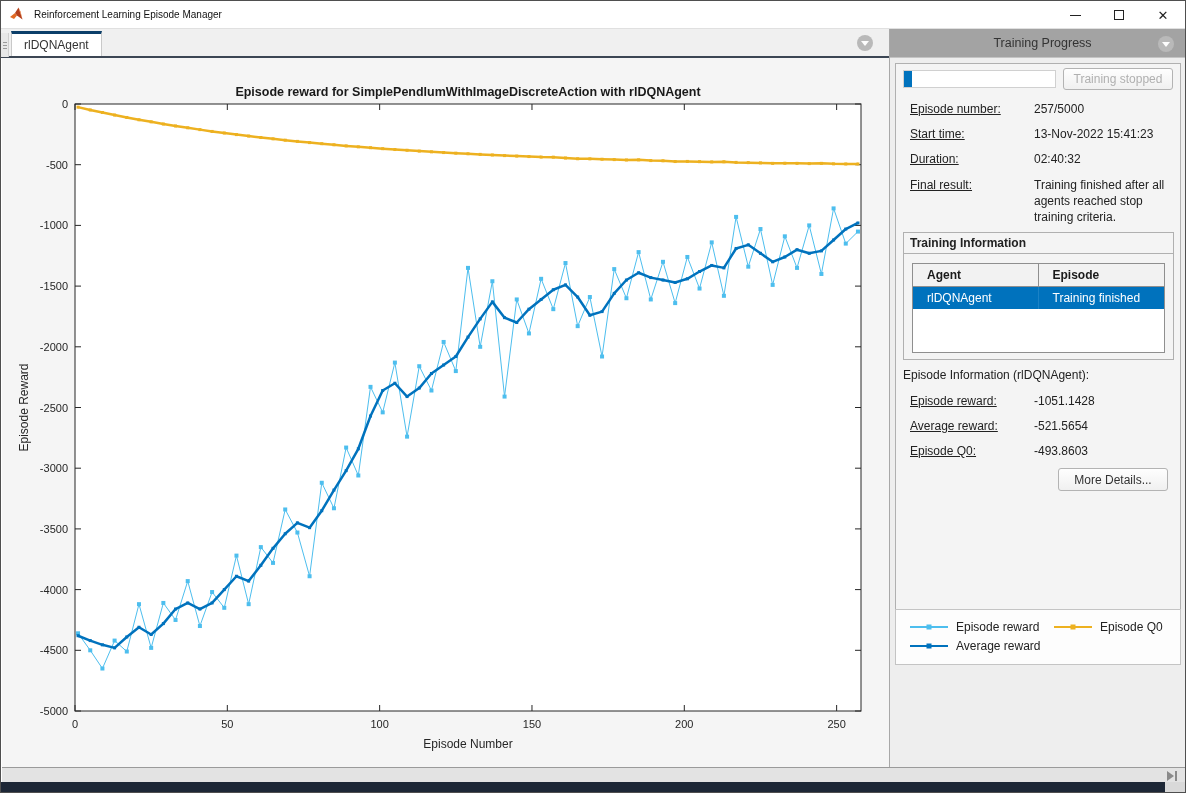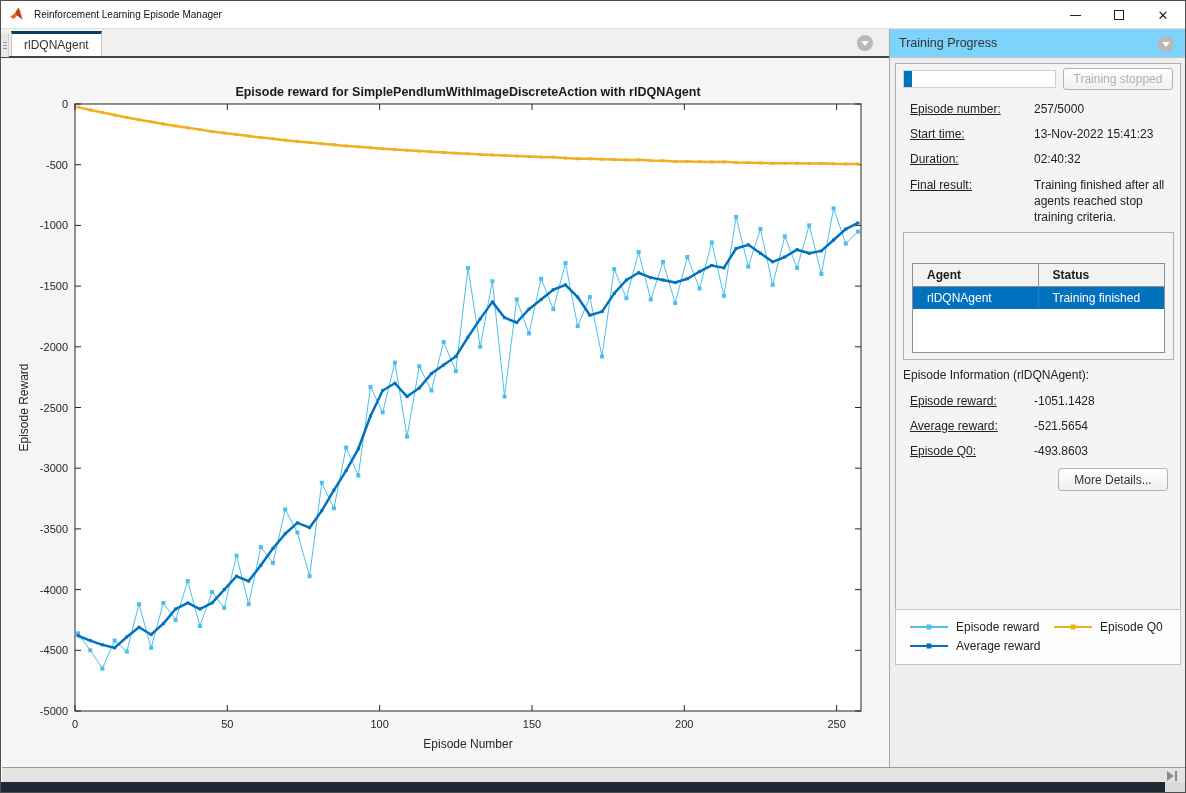--- a/index.html
+++ b/index.html
@@ -28,21 +28,21 @@
   .tabbar .collapse-circle{left:856px;top:6px;}
   
   .chart-panel{position:absolute;left:1px;top:57px;width:887px;height:709px;background:#f5f5f5;}
   .chart-panel svg{display:block;}
   text.tick{font-size:11px;fill:#262626;font-family:"Liberation Sans",sans-serif;}
   text.chart-title{font-size:12.5px;font-weight:bold;fill:#1a1a1a;font-family:"Liberation Sans",sans-serif;}
   text.axis-label{font-size:12px;fill:#262626;font-family:"Liberation Sans",sans-serif;}
   .vdivider{position:absolute;left:888px;top:28px;width:1px;height:738px;background:#a8a8a8;}
   
   .right-panel{position:absolute;left:889px;top:28px;width:296px;height:738px;background:#eeeeee;}
-  .rp-header{position:absolute;left:0;top:0;width:100%;height:29px;border-bottom:1px solid #c4c4c4;display:flex;align-items:center;background:#7dd3fc;}
+  .rp-header{position:absolute;left:0;top:0;width:100%;height:29px;border-bottom:1px solid #c4c4c4;display:flex;align-items:center;background:#a3a3a3;justify-content:center;}
   .rp-header .rp-title{margin-left:9px;font-size:12.5px;color:#333;}
   .rp-header .collapse-circle{right:12px;position:absolute;top:7px;}
   .groupbox{position:absolute;background:#f4f4f4;border:1px solid #b0b0b0;}
   .groupbox .gb-title{padding:4px 7px;font-weight:bold;color:#222;border-bottom:1px solid #b0b0b0;font-size:12px;}
   .rp-box1{left:5px;top:34px;width:286px;height:551px;}
   .progress-track{position:absolute;left:7px;top:6px;width:153px;height:18px;background:#fff;border:1px solid #d0d0d0;}
   .progress-fill{height:100%;background:#0072BD;}
   .btn{display:flex;align-items:center;justify-content:center;border:1px solid #b3b3b3;border-radius:3px;background:linear-gradient(#fefefe,#f0f0f0);font-size:12px;color:#333;cursor:pointer;}
   .btn.disabled{color:#b0b0b0;cursor:default;}
   .btn-stopped{position:absolute;right:7px;top:4px;width:110px;height:22px;}
@@ -402,24 +402,25 @@
       <div class="field" style="top:88px;">
         <span class="f-label">Duration:</span>
         <span class="f-value">02:40:32</span>
       </div>
       <div class="field" style="top:114px;">
         <span class="f-label">Final result:</span>
         <span class="f-value">Training finished after all agents reached stop training criteria.</span>
       </div>
 
       <div class="ti-box">
+        <div class="gb-title">Training Information</div>
         <div class="ti-table">
           <div class="ti-row ti-head">
             <div class="ti-cell">Agent</div>
-            <div class="ti-cell">Status</div>
+            <div class="ti-cell">Episode</div>
           </div>
           <div class="ti-row selected">
             <div class="ti-cell">rlDQNAgent</div>
             <div class="ti-cell">Training finished</div>
           </div>
         </div>
       </div>
 
       <div class="ep-info-title">Episode Information (rlDQNAgent):</div>
       <div class="field" style="top:330px;">

